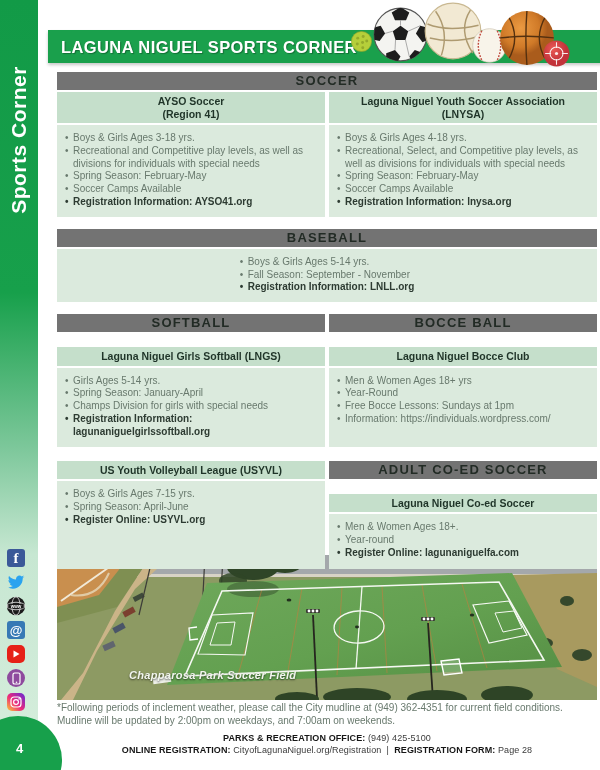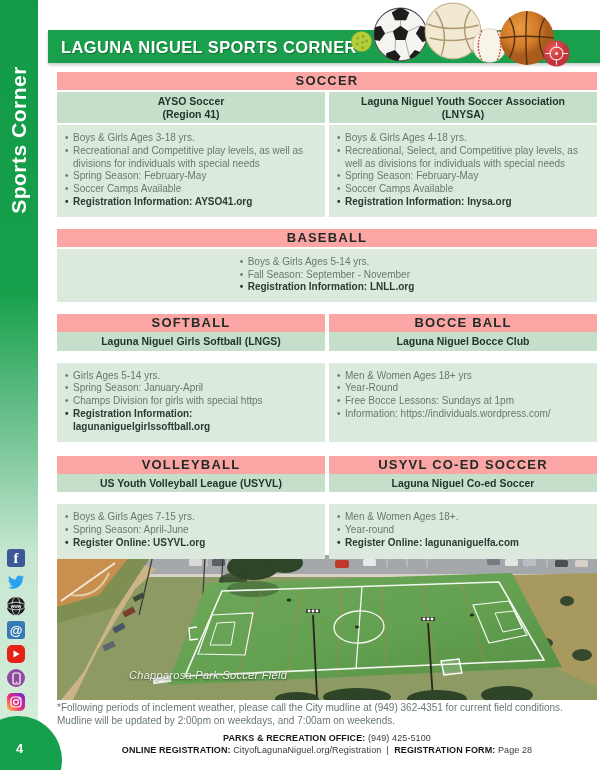--- a/index.html
+++ b/index.html
@@ -17,44 +17,44 @@
   .banner{position:absolute;left:48px;top:30px;width:572px;height:33px;background:#1aa04c;
     box-shadow:0 2px 3px rgba(0,0,0,.22);z-index:1;}
   .banner-title{position:absolute;left:13px;top:50%;transform:translateY(-50%);
     color:#fff;font-weight:bold;font-size:16.5px;letter-spacing:.4px;white-space:nowrap;
     text-shadow:1px 1px 1px rgba(0,0,0,.3);}
   .ball{position:absolute;z-index:2;}
 
   
   .content{position:absolute;left:57px;top:72px;width:540px;z-index:3;}
   .section{margin-bottom:12px;}
-  .sec-title{background:#fca5a5;color:#222b25;font-weight:bold;text-align:center;
+  .sec-title{background:#737373;color:#222b25;font-weight:bold;text-align:center;
     font-size:13px;letter-spacing:1.2px;padding:2px 0;line-height:14px;margin-bottom:2px;}
   .subcell{background:#c5dfcb;color:#1f3428;font-weight:bold;text-align:center;
     font-size:10.5px;line-height:12.5px;padding:3px 3px;display:flex;align-items:center;justify-content:center;}
   .subcell span{white-space:pre-line;}
   .grid2{display:grid;grid-template-columns:1fr 1fr;column-gap:4px;}
   .grid2.gap-b{margin-bottom:2px;}
   .col{display:flex;flex-direction:column;}
-  .col .sec-title{margin-bottom:0;}
-  .col .subcell{margin-bottom:12px;align-items:flex-end;}
+  .col .sec-title{margin-bottom:15px;}
+  .col .subcell{margin-bottom:2px;align-items:flex-end;}
   .col .bodycell{flex:1;}
   .bodycell{background:#dbeadd;color:#68796d;font-size:10px;line-height:12.8px;padding:7px 8px 8px 8px;}
   .bodycell.centered{display:flex;justify-content:center;}
   .bli{display:flex;}
   .bli .dot{flex:0 0 8px;width:8px;}
   .bli .btxt{flex:1;}
   .bli.bold{font-weight:bold;color:#2d3b32;}
   .soccer-body{min-height:72px;}
   .baseball-body{min-height:36px;}
   .softball-body{min-height:58px;}
   .volley-body{min-height:40px;}
 
   
-  .photo{position:absolute;left:57px;top:555px;width:540px;height:145px;overflow:hidden;background:#be185d;}
+  .photo{position:absolute;left:57px;top:555px;width:540px;height:145px;overflow:hidden;background:#be185d;font-weight:bold;}
   .photo svg{display:block;}
   .photo-caption{position:absolute;left:72px;top:114px;color:#f2f5ee;font-size:11px;
     font-style:italic;text-shadow:0 1px 2px rgba(0,0,0,.6);letter-spacing:.3px;}
 
   
   .footnote{position:absolute;left:57px;top:702px;width:536px;color:#68796d;
     font-size:10px;line-height:12.5px;z-index:3;}
   .footer-line{position:absolute;left:57px;width:540px;text-align:center;font-size:9px;
     color:#3a3a3a;z-index:3;letter-spacing:.1px;}
   .footer-line b{color:#161616;text-align:right;}
@@ -262,21 +262,21 @@
               <div class="bli">
                 <span class="dot">•</span>
                 <span class="btxt">Girls Ages 5-14 yrs.</span>
               </div>
               <div class="bli">
                 <span class="dot">•</span>
                 <span class="btxt">Spring Season: January-April</span>
               </div>
               <div class="bli">
                 <span class="dot">•</span>
-                <span class="btxt">Champs Division for girls with special https</span>
+                <span class="btxt">Champs Division for girls with special needs</span>
               </div>
               <div class="bli bold">
                 <span class="dot">•</span>
                 <span class="btxt">Registration Information: lagunaniguelgirlssoftball.org</span>
               </div>
             </div>
         </div>
         <div class="col">
           <div class="sec-title">BOCCE BALL</div>
           <div class="subcell">
@@ -300,41 +300,40 @@
                 <span class="btxt">Information: https://individuals.wordpress.com/</span>
               </div>
             </div>
         </div>
       </div>
     </div>
 
     <div class="section" style="margin-bottom:0">
       <div class="grid2">
         <div class="col">
-          <div class="sec-title">VOLLEYBALL</div>
           <div class="subcell">
               <span>US Youth Volleyball League (USYVL)</span>
             </div>
           <div class="bodycell volley-body">
               <div class="bli">
                 <span class="dot">•</span>
                 <span class="btxt">Boys &amp; Girls Ages 7-15 yrs.</span>
               </div>
               <div class="bli">
                 <span class="dot">•</span>
                 <span class="btxt">Spring Season: April-June</span>
               </div>
               <div class="bli bold">
                 <span class="dot">•</span>
                 <span class="btxt">Register Online: USYVL.org</span>
               </div>
             </div>
         </div>
         <div class="col">
-          <div class="sec-title">USYVL CO-ED SOCCER</div>
+          <div class="sec-title">ADULT CO-ED SOCCER</div>
           <div class="subcell">
               <span>Laguna Niguel Co-ed Soccer</span>
             </div>
           <div class="bodycell volley-body">
               <div class="bli">
                 <span class="dot">•</span>
                 <span class="btxt">Men &amp; Women Ages 18+.</span>
               </div>
               <div class="bli">
                 <span class="dot">•</span>

